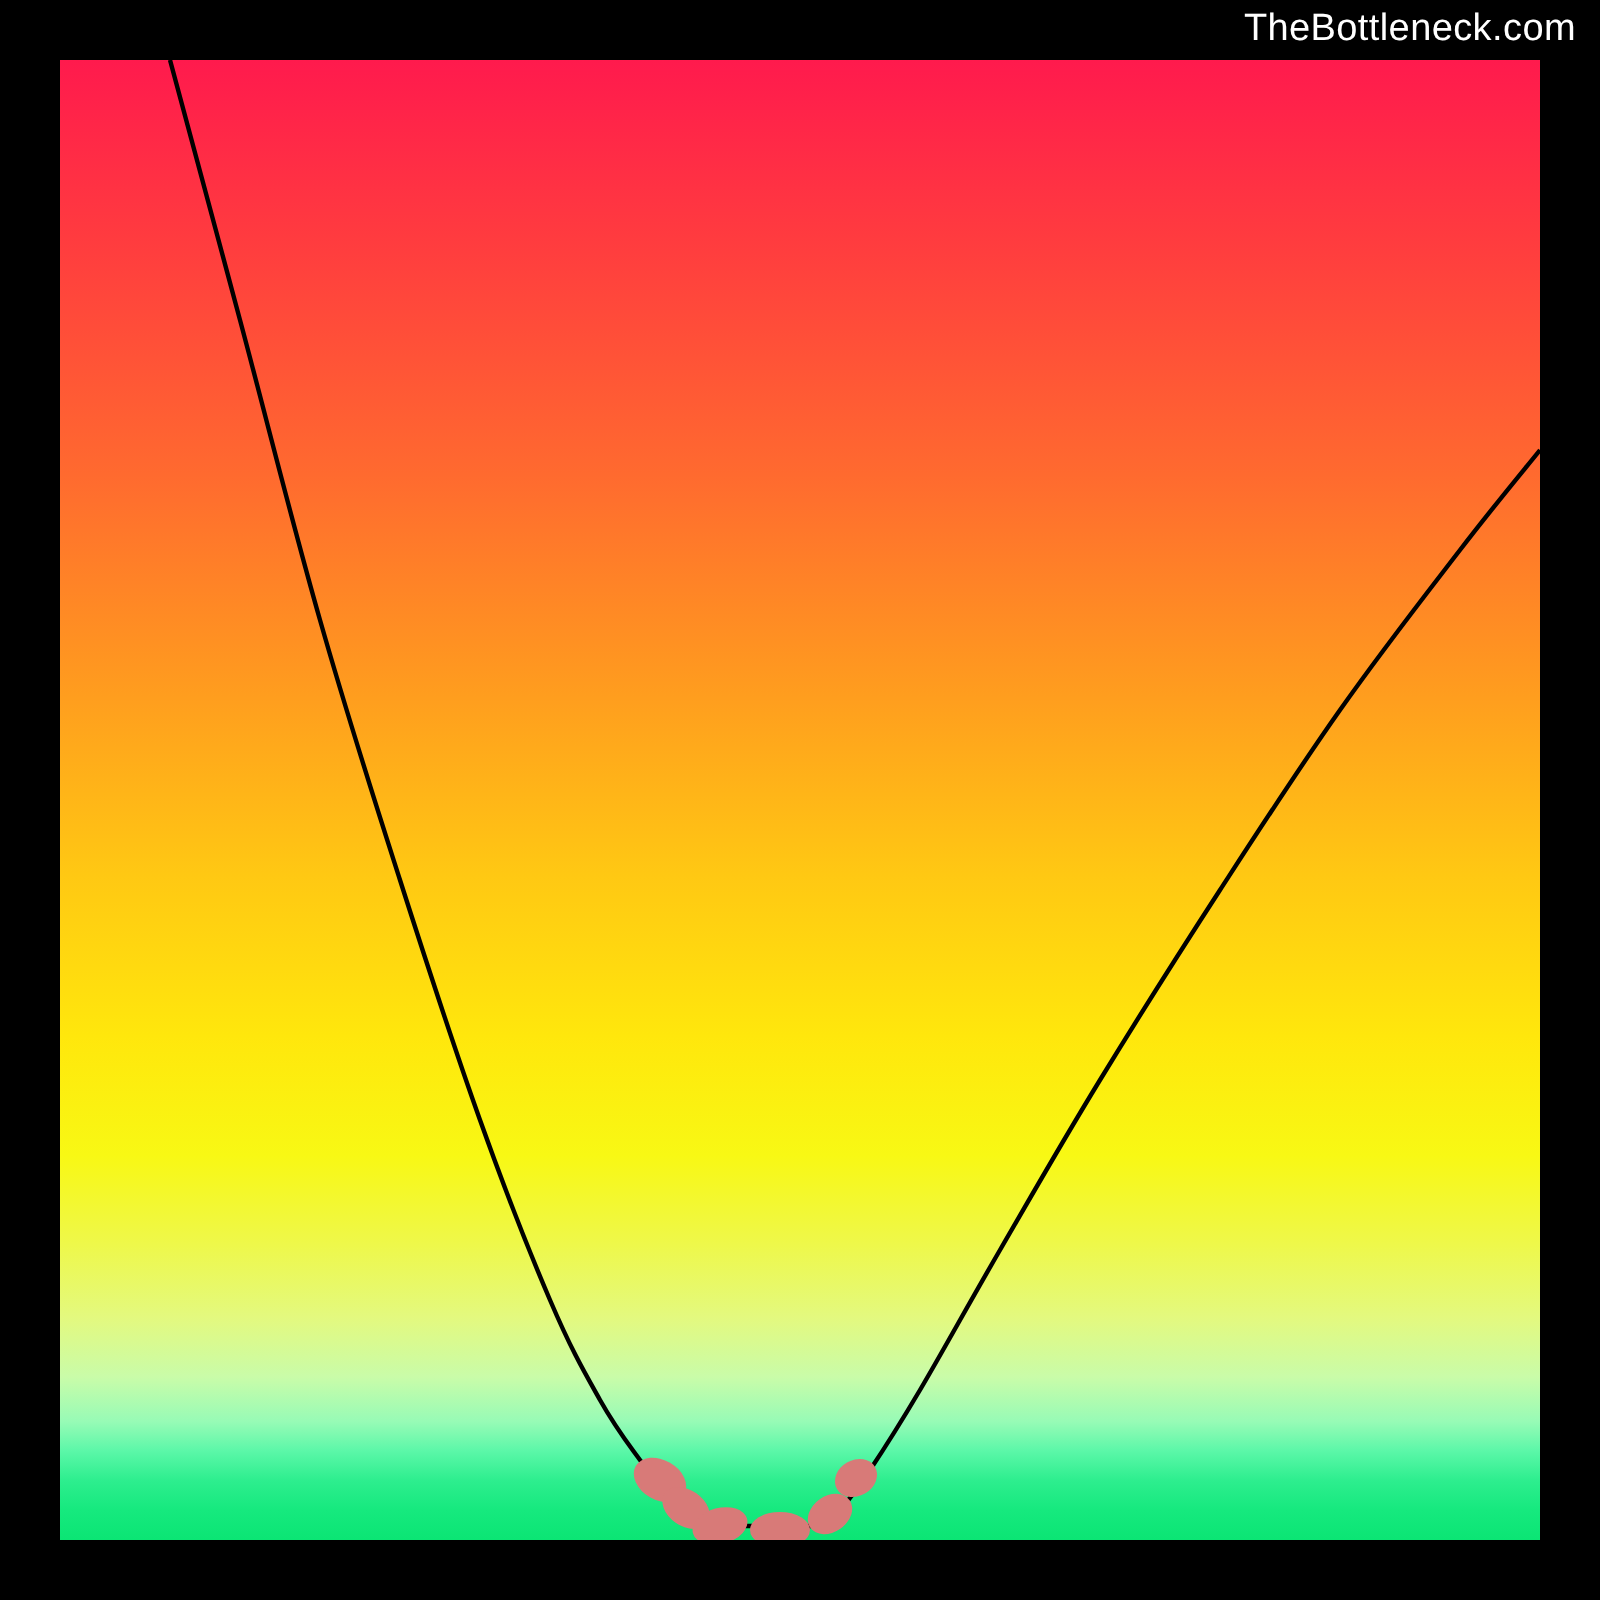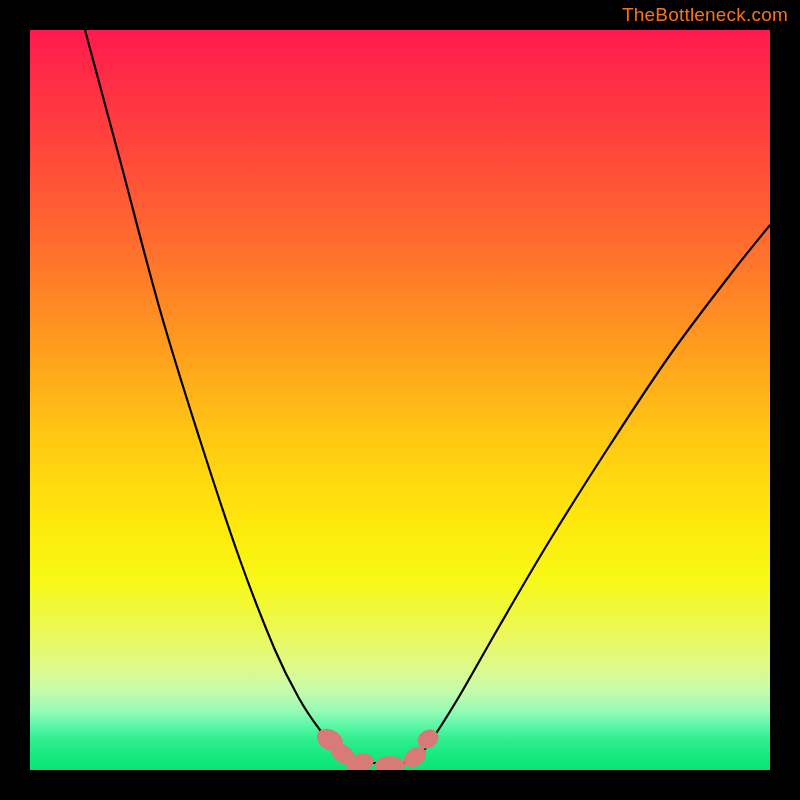--- a/index.html
+++ b/index.html
@@ -38,21 +38,21 @@
       #5bf7a8 94%,
       #2dee8e 96%,
       #16e97e 98%,
       #0be574 100%
     );
   }
   .watermark {
     position: absolute;
     top: 4px;
     right: 12px;
-    color: #f97316;
+    color: #ffffff;
     font-size: 19px;
     font-weight: 400;
     letter-spacing: 0.2px;
     user-select: none;
     text-align: center;
   }
   svg.curves {
     position: absolute;
     inset: 0;
   }

